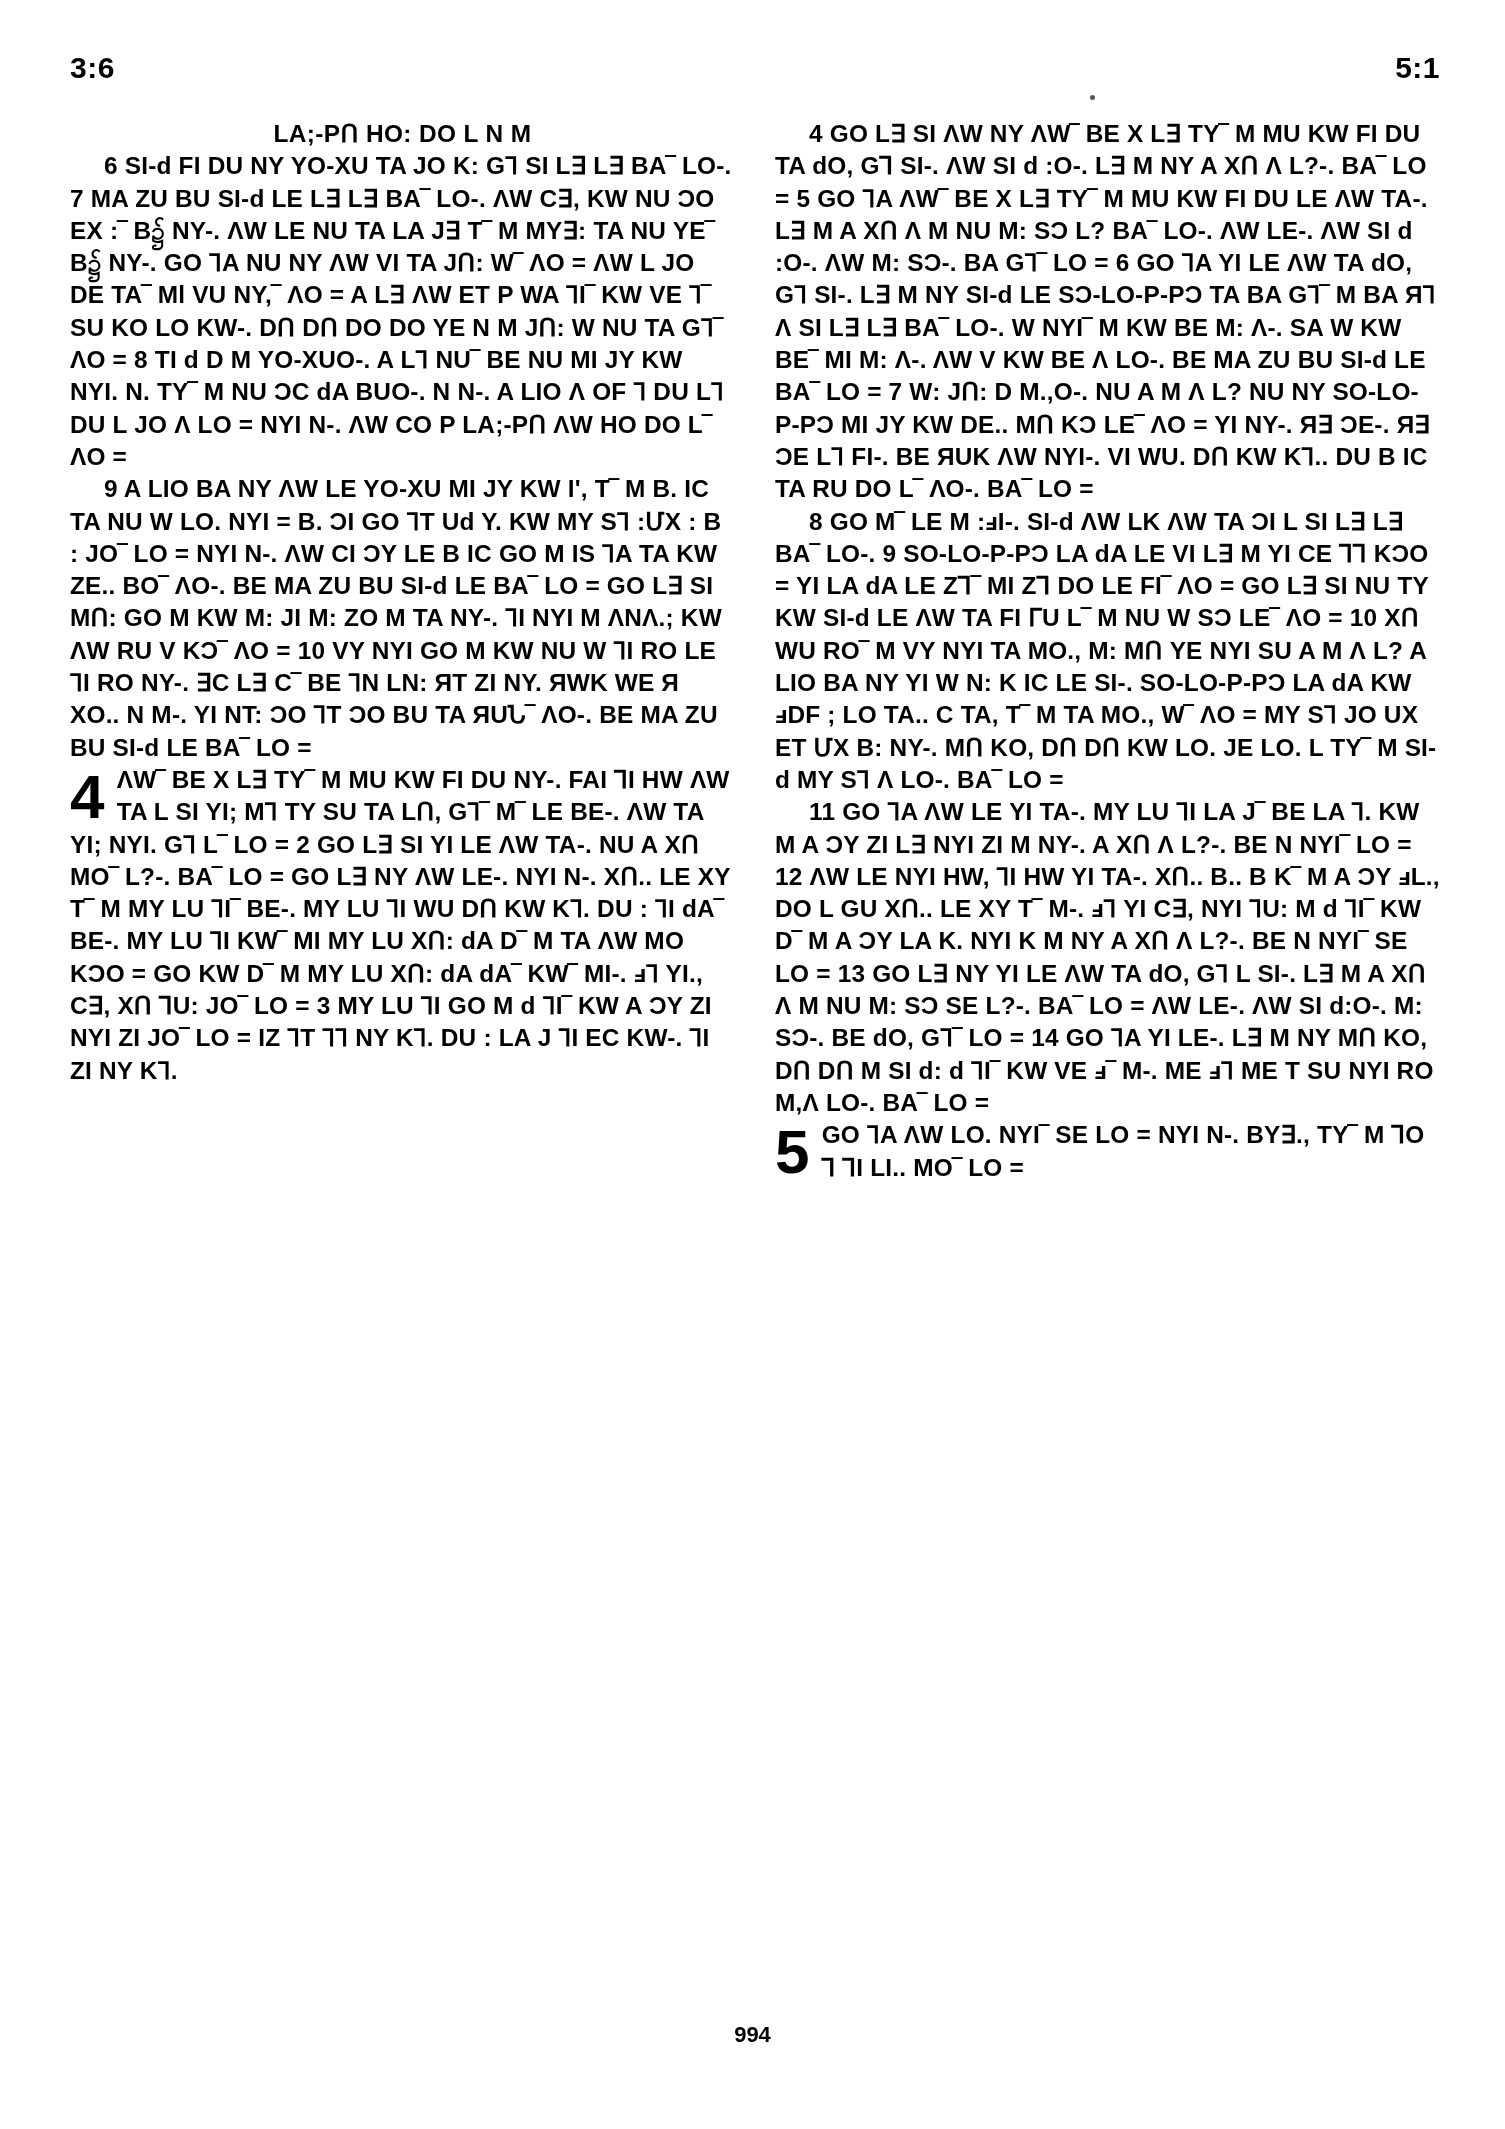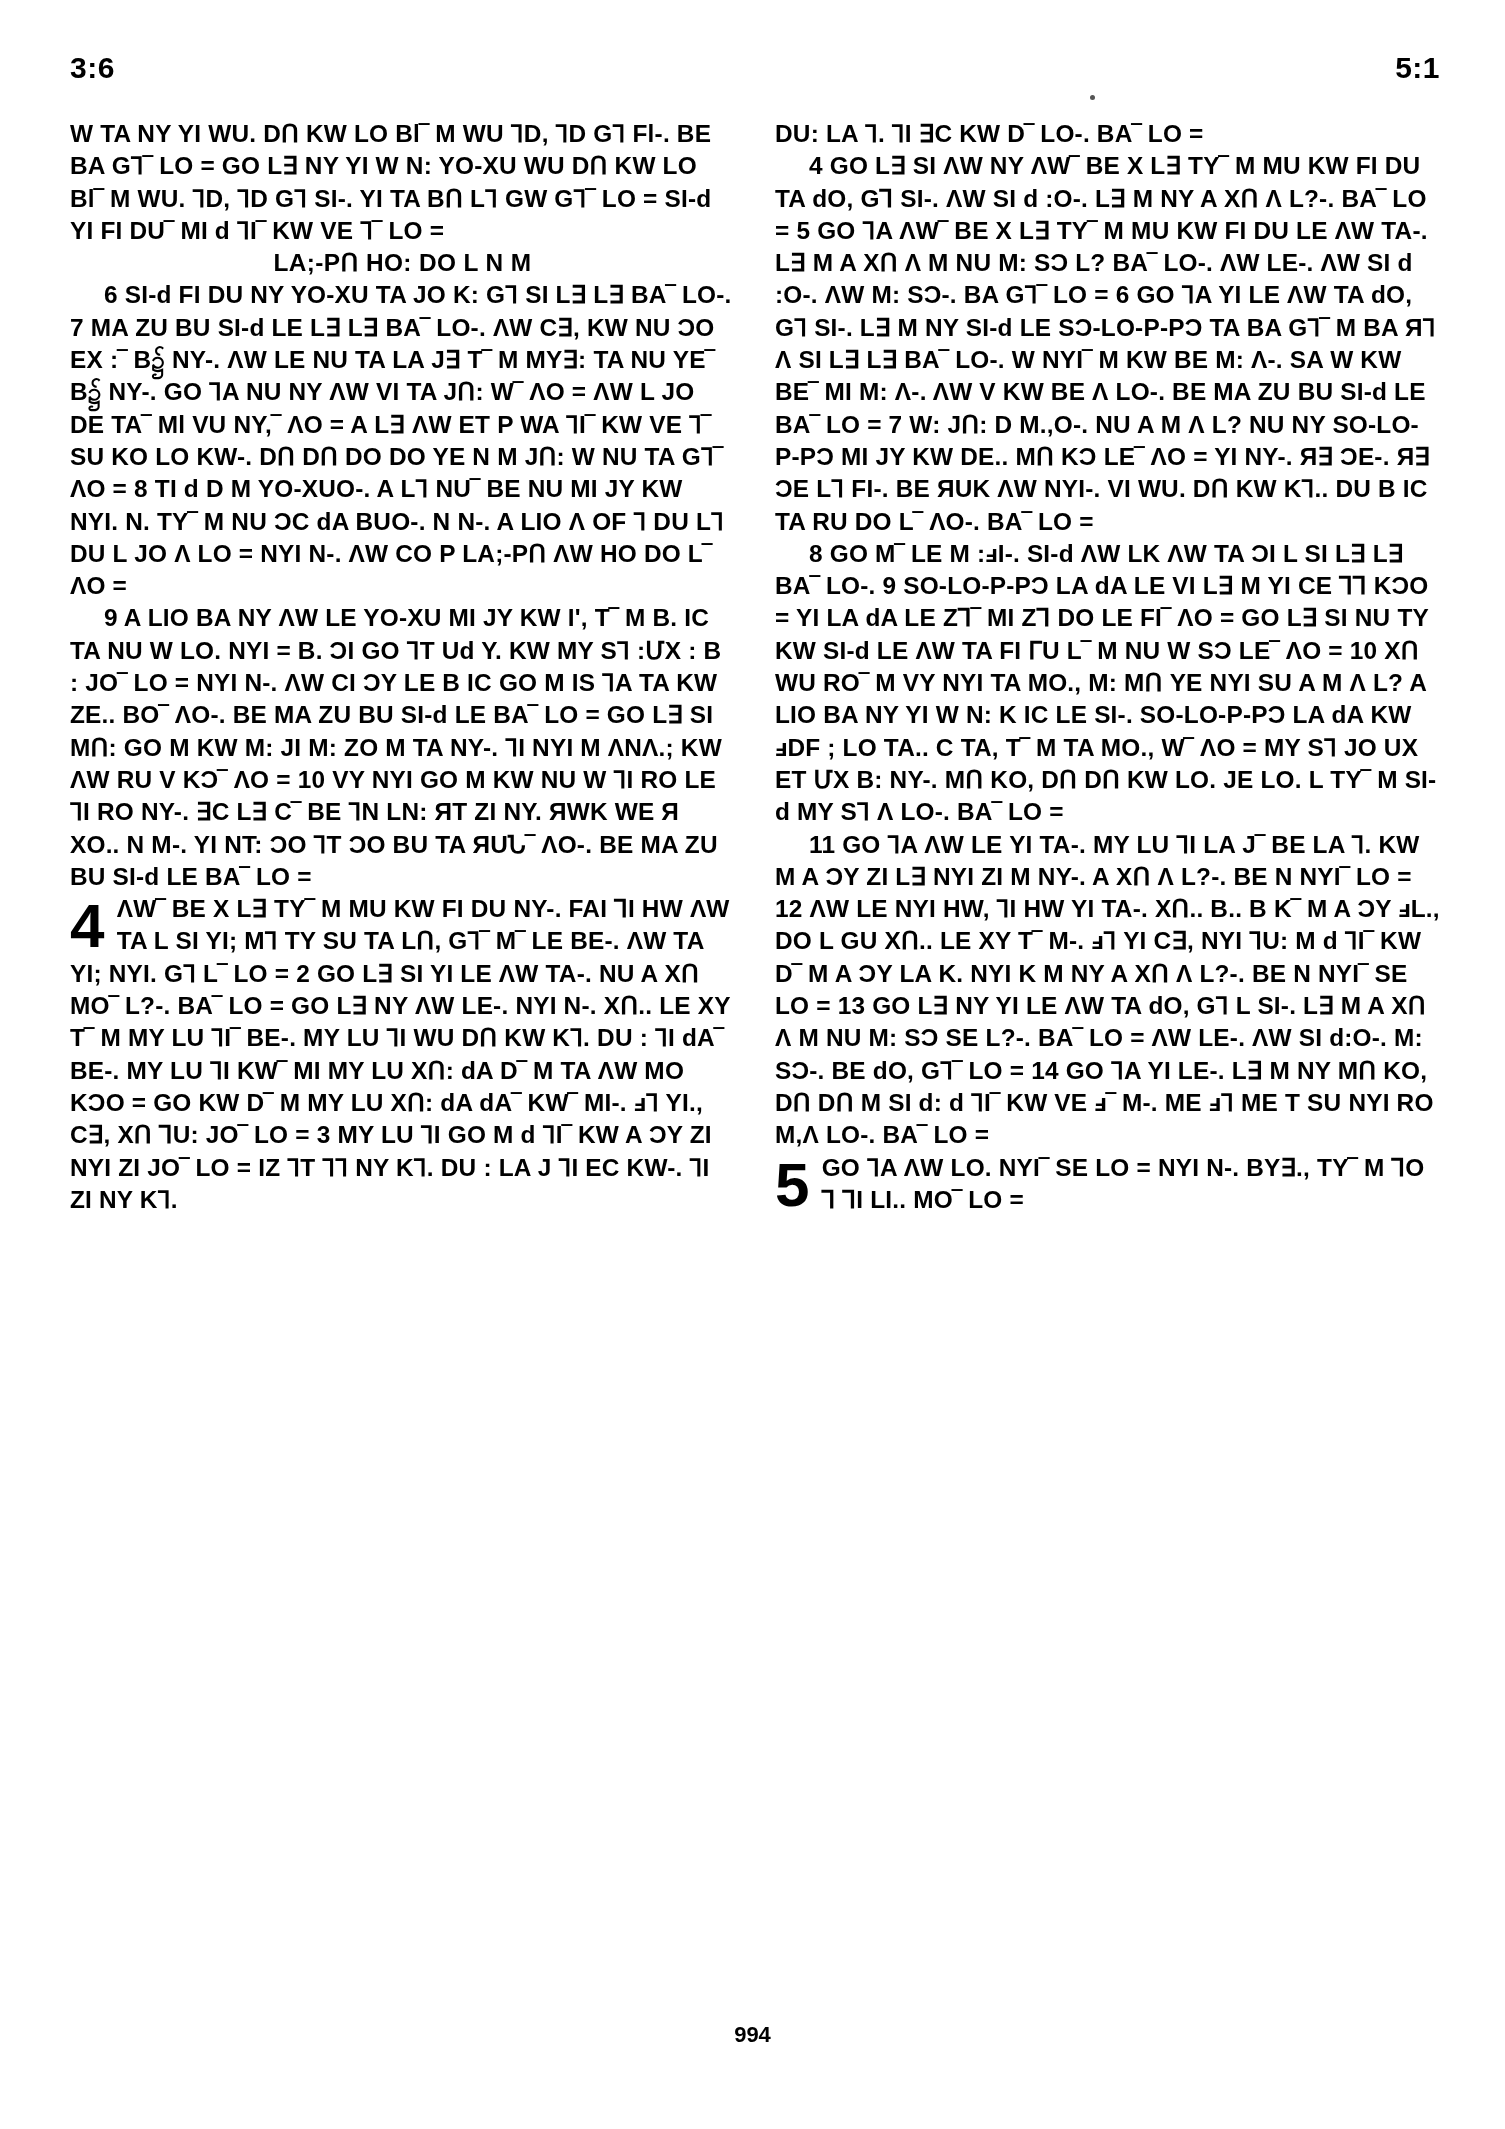--- a/index.html
+++ b/index.html
@@ -110,32 +110,30 @@
 <div class="page">
 
   <div class="header">
     <div class="hdr-left">3:6</div>
     <div class="hdr-right">5:1</div>
   </div>
 
   <div class="columns">
 
     <div class="col">
-      <p>W TA NY YI WU. DՈ KW LO Bl‾ M WU ⅂D, ⅂D G⅂ Fl-. BE BA G⅂‾ LO = GO L∃ NY YI W N: YO-XU WU DՈ KW LO Bl‾ M WU. ⅂D, ⅂D G⅂ SI-. YI TA BՈ L⅂ GW G⅂‾ LO = SI-d YI FI DU‾ MI d ⅂I‾ KW VE ⅂‾ LO =</p>
       <p class="sec-head">LA;-PՈ HO: DO L N M</p>
       <p class="indent"><span class="vnum">6</span> <span>SI-d FI DU NY YO-XU TA JO K: G⅂ SI L∃ L∃ BA‾ LO-.</span> <span class="vnum">7</span> <span>MA ZU BU SI-d LE L∃ L∃ BA‾ LO-. ΛW C∃, KW NU ƆO EX :‾ B၌ NY-. ΛW LE NU TA LA J∃ T‾ M MY∃: TA NU YE‾ B၌ NY-. GO ⅂A NU NY ΛW VI TA JՈ: W‾ ΛO = ΛW L JO DE TA‾ Ml VU NY,‾ ΛO = A L∃ ΛW ET P WA ⅂I‾ KW VE ⅂‾ SU KO LO KW-. DՈ DՈ DO DO YE N M JՈ: W NU TA G⅂‾ ΛO =</span> <span class="vnum">8</span> <span>TI d D M YO-XUO-. A L⅂ NU‾ BE NU MI JY KW NYI. N. TY‾ M NU ƆC dA BUO-. N N-. A LIO Λ OF ⅂ DU L⅂ DU L JO Λ LO = NYI N-. ΛW CO P LA;-PՈ ΛW HO DO L‾ ΛO =</span></p>
       <p class="indent"><span class="vnum">9</span> <span>A LIO BA NY ΛW LE YO-XU MI JY KW I', T‾ M B. IC TA NU W LO. NYI = B. ƆI GO ⅂T Ud Y. KW MY S⅂ :ՄX : B : JO‾ LO = NYI N-. ΛW CI ƆY LE B IC GO M IS ⅂A TA KW ZE.. BO‾ ΛO-. BE MA ZU BU SI-d LE BA‾ LO = GO L∃ SI MՈ: GO M KW M: JI M: ZO M TA NY-. ⅂I NYI M ΛNΛ.; KW ΛW RU V KƆ‾ ΛO =</span> <span class="vnum">10</span> <span>VY NYI GO M KW NU W ⅂I RO LE ⅂I RO NY-. ∃C L∃ C‾ BE ⅂N LN: ЯT ZI NY. ЯWK WE Я XO.. N M-. YI NT: ƆO ⅂T ƆO BU TA ЯUՆ‾ ΛO-. BE MA ZU BU SI-d LE BA‾ LO =</span></p>
       <div class="chapblock">
         <span class="chapnum">4</span>
         <p><span>ΛW‾ BE X L∃ TY‾ M MU KW FI DU NY-. FAI ⅂I HW ΛW TA L SI YI; M⅂ TY SU TA LՈ, G⅂‾ M‾ LE BE-. ΛW TA YI; NYI. G⅂ L‾ LO =</span> <span class="vnum">2</span> <span>GO L∃ SI YI LE ΛW TA-. NU A XՈ MO‾ L?-. BA‾ LO = GO L∃ NY ΛW LE-. NYI N-. XՈ.. LE XY T‾ M MY LU ⅂I‾ BE-. MY LU ⅂I WU DՈ KW K⅂. DU : ⅂I dA‾ BE-. MY LU ⅂I KW‾ MI MY LU XՈ: dA D‾ M TA ΛW MO KƆO = GO KW D‾ M MY LU XՈ: dA dA‾ KW‾ MI-. ⅎ⅂ YI., C∃, XՈ ⅂U: JO‾ LO =</span> <span class="vnum">3</span> <span>MY LU ⅂I GO M d ⅂I‾ KW A ƆY ZI NYI ZI JO‾ LO = IZ ⅂T ⅂⅂ NY K⅂. DU : LA J ⅂I EC KW-. ⅂I ZI NY K⅂.</span></p>
       </div>
     </div>
 
     <div class="col">
-      <p>DU: LA ⅂. ⅂I ∃C KW D‾ LO-. BA‾ LO =</p>
       <p class="indent"><span class="vnum">4</span> <span>GO L∃ SI ΛW NY ΛW‾ BE X L∃ TY‾ M MU KW FI DU TA dO, G⅂ SI-. ΛW SI d :O-. L∃ M NY A XՈ Λ L?-. BA‾ LO =</span> <span class="vnum">5</span> <span>GO ⅂A ΛW‾ BE X L∃ TY‾ M MU KW FI DU LE ΛW TA-. L∃ M A XՈ Λ M NU M: SƆ L? BA‾ LO-. ΛW LE-. ΛW SI d :O-. ΛW M: SƆ-. BA G⅂‾ LO =</span> <span class="vnum">6</span> <span>GO ⅂A YI LE ΛW TA dO, G⅂ SI-. L∃ M NY SI-d LE SƆ-LO-P-PƆ TA BA G⅂‾ M BA Я⅂ Λ SI L∃ L∃ BA‾ LO-. W NYI‾ M KW BE M: Λ-. SA W KW BE‾ MI M: Λ-. ΛW V KW BE Λ LO-. BE MA ZU BU SI-d LE BA‾ LO =</span> <span class="vnum">7</span> <span>W: JՈ: D M.,O-. NU A M Λ L? NU NY SO-LO-P-PƆ MI JY KW DE.. MՈ KƆ LE‾ ΛO = YI NY-. Я∃ ƆE-. Я∃ ƆE L⅂ FI-. BE ЯUK ΛW NYI-. VI WU. DՈ KW K⅂.. DU B IC TA RU DO L‾ ΛO-. BA‾ LO =</span></p>
       <p class="indent"><span class="vnum">8</span> <span>GO M‾ LE M :ⅎI-. SI-d ΛW LK ΛW TA ƆI L SI L∃ L∃ BA‾ LO-.</span> <span class="vnum">9</span> <span>SO-LO-P-PƆ LA dA LE VI L∃ M YI CE ⅂⅂ KƆO = YI LA dA LE Z⅂‾ MI Z⅂ DO LE FI‾ ΛO = GO L∃ SI NU TY KW SI-d LE ΛW TA FI ᒥU L‾ M NU W SƆ LE‾ ΛO =</span> <span class="vnum">10</span> <span>XՈ WU RO‾ M VY NYI TA MO., M: MՈ YE NYI SU A M Λ L? A LIO BA NY YI W N: K IC LE SI-. SO-LO-P-PƆ LA dA KW ⅎDF ; LO TA.. C TA, T‾ M TA MO., W‾ ΛO = MY S⅂ JO UX ET ՄX B: NY-. MՈ KO, DՈ DՈ KW LO. JE LO. L TY‾ M SI-d MY S⅂ Λ LO-. BA‾ LO =</span></p>
       <p class="indent"><span class="vnum">11</span> <span>GO ⅂A ΛW LE YI TA-. MY LU ⅂I LA J‾ BE LA ⅂. KW M A ƆY ZI L∃ NYI ZI M NY-. A XՈ Λ L?-. BE N NYI‾ LO =</span> <span class="vnum">12</span> <span>ΛW LE NYI HW, ⅂I HW YI TA-. XՈ.. B.. B K‾ M A ƆY ⅎL., DO L GU XՈ.. LE XY T‾ M-. ⅎ⅂ YI C∃, NYI ⅂U: M d ⅂I‾ KW D‾ M A ƆY LA K. NYI K M NY A XՈ Λ L?-. BE N NYI‾ SE LO =</span> <span class="vnum">13</span> <span>GO L∃ NY YI LE ΛW TA dO, G⅂ L SI-. L∃ M A XՈ Λ M NU M: SƆ SE L?-. BA‾ LO = ΛW LE-. ΛW SI d:O-. M: SƆ-. BE dO, G⅂‾ LO =</span> <span class="vnum">14</span> <span>GO ⅂A YI LE-. L∃ M NY MՈ KO, DՈ DՈ M SI d: d ⅂I‾ KW VE ⅎ‾ M-. ME ⅎ⅂ ME T SU NYI RO M,Λ LO-. BA‾ LO =</span></p>
       <div class="chapblock">
         <span class="chapnum">5</span>
         <p><span>GO ⅂A ΛW LO. NYI‾ SE LO = NYI N-. BY∃., TY‾ M ⅂O ⅂ ⅂I LI.. MO‾ LO =</span></p>
       </div>
     </div>
 
   </div>

